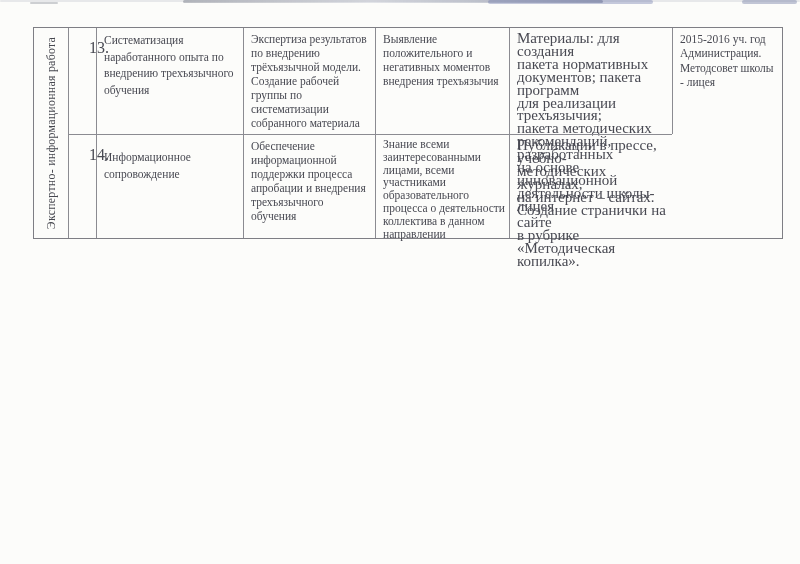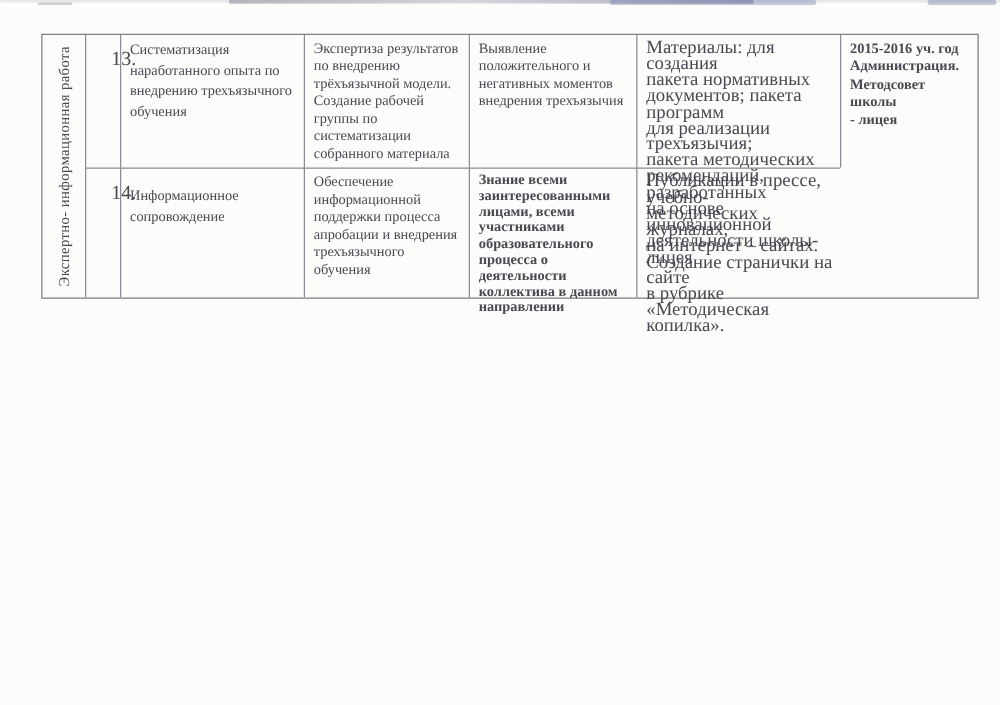--- a/index.html
+++ b/index.html
@@ -50,23 +50,23 @@
     transform:rotate(-90deg);
     white-space:nowrap;
     font-size:11.8px; letter-spacing:.3px; color:#46474f;
   }
 
   .num-cell { padding-top:13px; padding-left:20px; font-size:16px; }
   .c-task { line-height:16.5px; }
   .c-measures { line-height:14px; }
   .c-result { line-height:14px; }
   .c-materials { font-size:15px; line-height:12.9px; }
-  .c-time { line-height:14.3px;font-weight:bold; }
+  .c-time { line-height:14.3px; }
   .r2.c-task { padding-top:14px; }
-  .r2.c-result { line-height:12.8px; padding-top:3px;font-weight:bold; }
+  .r2.c-result { line-height:12.8px; padding-top:3px; }
 </style>
 </head>
 <body>
 
 <div class="page">
 
   <div class="artifact a-full"></div>
   <div class="artifact a-mid"></div>
   <div class="artifact a-blue1"></div>
   <div class="artifact a-blue2"></div>

